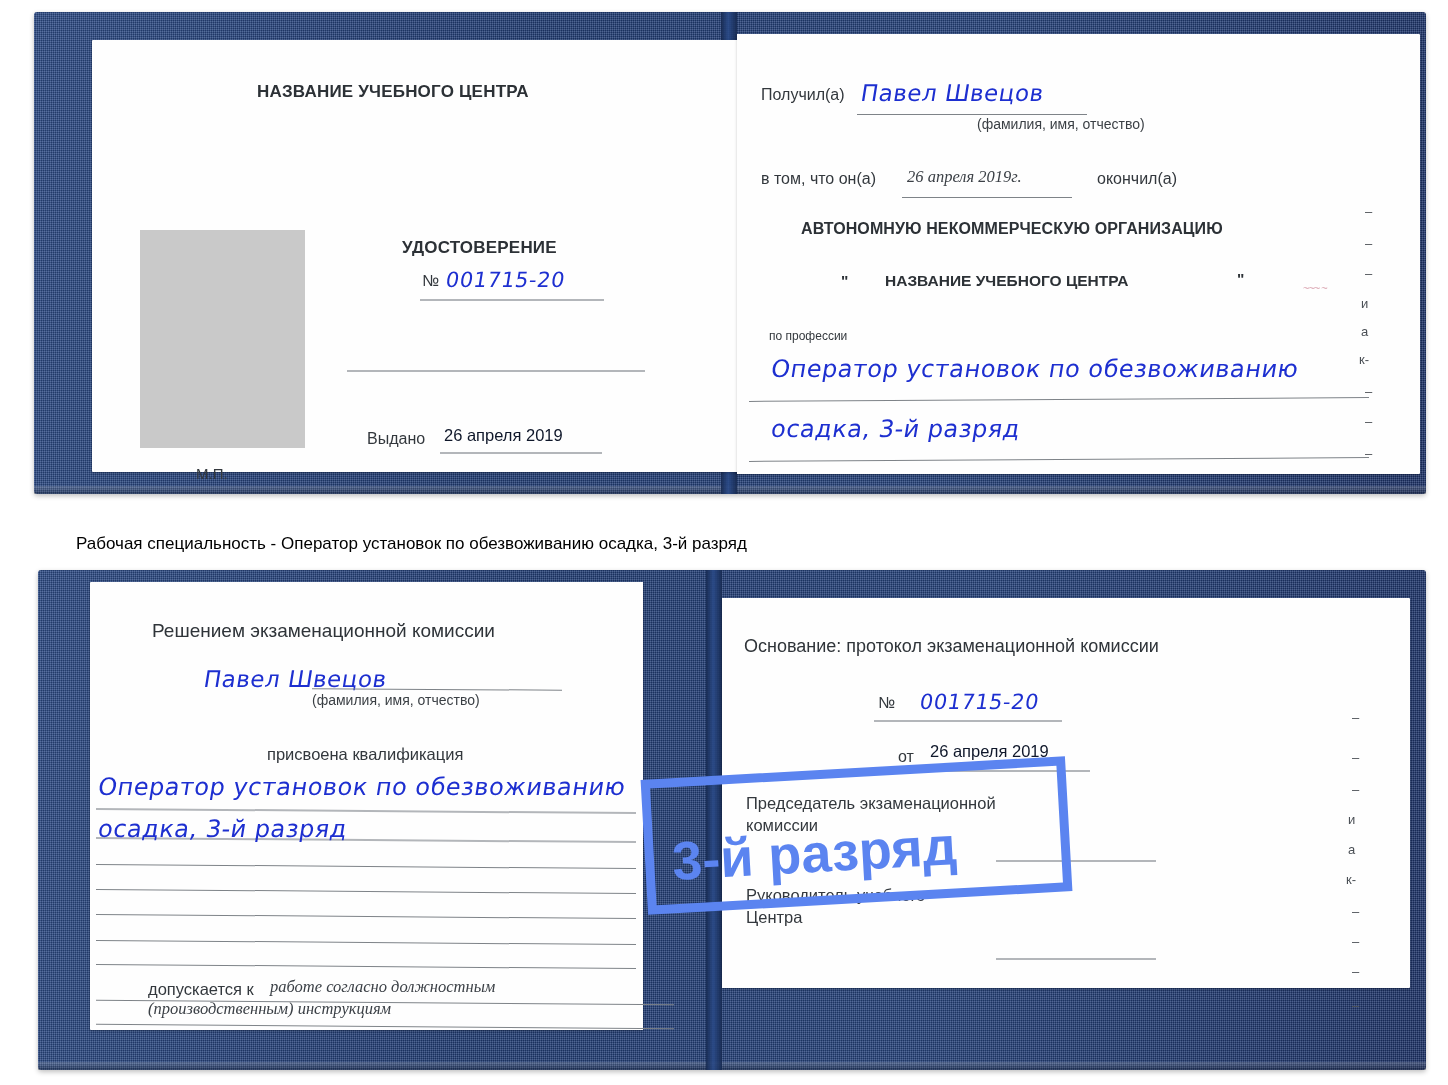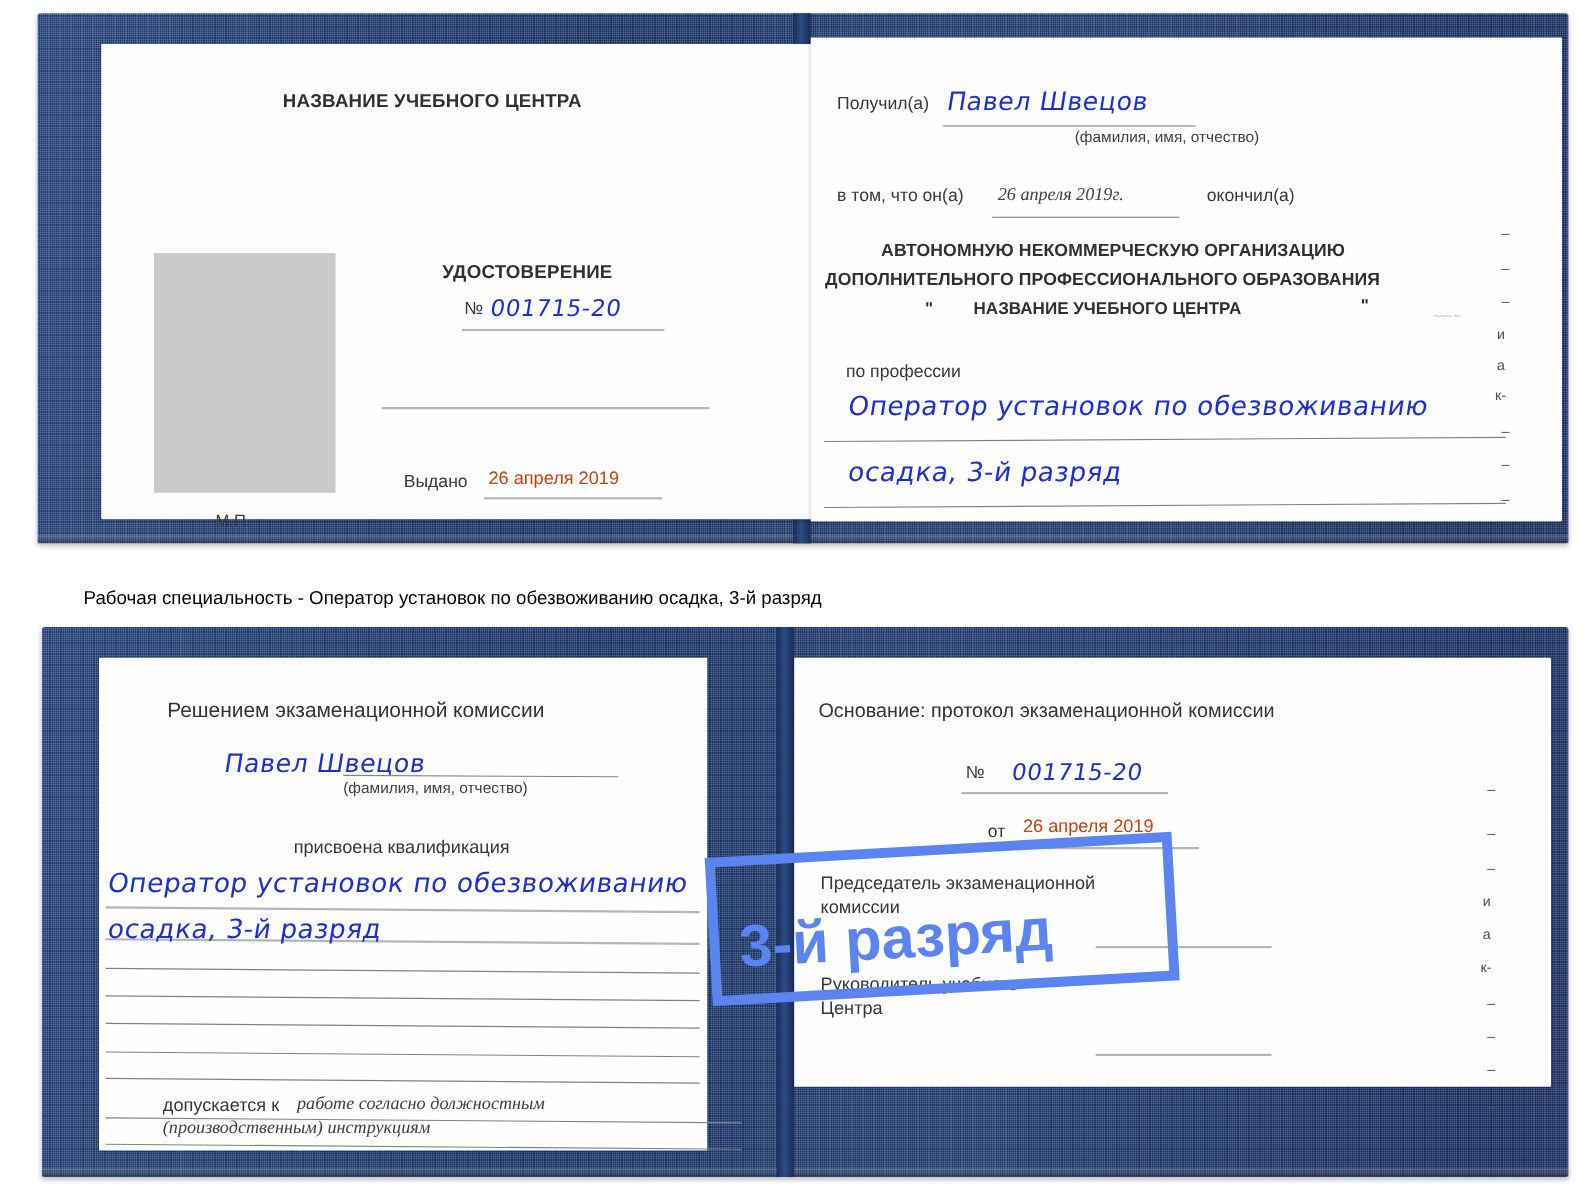--- a/index.html
+++ b/index.html
@@ -44,21 +44,21 @@
   .body-txt{font-size:16px;color:#33383d;}
   .small-txt{font-size:14px;color:#3a3f44;}
   .caps{font-size:16px;font-weight:bold;color:#2c3136;letter-spacing:.1px;}
   .caps-sm{font-size:15.5px;font-weight:bold;color:#2c3136;}
   .serif-it{font-family:"Liberation Serif","DejaVu Serif",serif;font-style:italic;font-size:16.5px;color:#3b4046;}
   .hand{
     font-family:"DejaVu Sans","Liberation Sans",sans-serif;
     color:#1d2fd0;font-size:21px;letter-spacing:.5px;
     transform:skewX(-9deg);transform-origin:left bottom;
   }
-  .grayval{font-size:16.5px;color:#c2410c;}
+  .grayval{font-size:16.5px;color:#0f172a;}
 
   .rule{position:absolute;height:2px;background:#b3b6ba;}
   .rule.thin{height:1px;background:#7e8388;}
 
   .photo-box{position:absolute;background:#c9c9c9;}
 
   
   .margin-mark{position:absolute;font-size:13px;color:#4a4f55;}
 
   .smudge{position:absolute;color:#d8a0ad;font-size:11px;letter-spacing:-1px;}
@@ -119,26 +119,25 @@
       <div class="t hand" style="left:122px;top:46px;font-size:23px;">Павел Швецов</div>
       <div class="rule thin" style="left:120px;top:80px;width:230px;"></div>
       <div class="t small-txt" style="left:240px;top:82px;">(фамилия, имя, отчество)</div>
 
       <div class="t body-txt" style="left:24px;top:136px;">в том, что он(а)</div>
       <div class="t serif-it" style="left:170px;top:134px;">26 апреля 2019г.</div>
       <div class="rule thin" style="left:165px;top:163px;width:170px;"></div>
       <div class="t body-txt" style="left:360px;top:136px;">окончил(а)</div>
 
       <div class="t caps" style="left:64px;top:186px;">АВТОНОМНУЮ НЕКОММЕРЧЕСКУЮ ОРГАНИЗАЦИЮ</div>
-      <div class="t caps" style="left:13px;top:212px;">ДОПОЛНИТЕЛЬНОГО ПРОФЕССИОНАЛЬНОГО ОБРАЗОВАНИЯ</div>
       <div class="t caps-sm" style="left:104px;top:238px;">"</div>
       <div class="t caps-sm" style="left:148px;top:238px;">НАЗВАНИЕ УЧЕБНОГО ЦЕНТРА</div>
       <div class="t caps-sm" style="left:500px;top:236px;">"</div>
 
-      <div class="t body-txt" style="left:32px;top:296px;font-size:16px;">по профессии</div>
+      <div class="t body-txt" style="left:32px;top:296px;font-size:12px;">по профессии</div>
 
       <div class="t hand" style="left:32px;top:322px;font-size:24px;">Оператор установок по обезвоживанию</div>
       <div class="rule thin" style="left:12px;top:365px;width:620px;transform:rotate(-.35deg);"></div>
 
       <div class="t hand" style="left:32px;top:382px;font-size:24px;">осадка, 3-й разряд</div>
       <div class="rule thin" style="left:12px;top:425px;width:620px;transform:rotate(-.35deg);"></div>
 
       <div class="smudge" style="left:566px;top:248px;">~~~ ~</div>
 
       <div>
@@ -154,21 +153,21 @@
       </div>
     </div>
   </div>
 
   <div class="caption" style="left:76px;top:534px;">Рабочая специальность - Оператор установок по обезвоживанию осадка, 3-й разряд</div>
 
   <div class="book" style="left:38px;top:570px;width:1388px;height:500px;">
     <div class="cover"></div>
     <div class="spine" style="left:668px;width:16px;"></div>
 
-    <div class="page left" style="left:52px;top:28px;width:525px;height:448px;">
+    <div class="page left" style="left:52px;top:12px;width:525px;height:448px;">
 
       <div class="t" style="left:62px;top:38px;font-size:19px;color:#2f3439;">Решением экзаменационной комиссии</div>
 
       <div class="t hand" style="left:112px;top:84px;font-size:23px;">Павел Швецов</div>
       <div class="rule thin" style="left:222px;top:107px;width:250px;transform:rotate(.3deg);"></div>
       <div class="t small-txt" style="left:222px;top:110px;">(фамилия, имя, отчество)</div>
 
       <div class="t" style="left:177px;top:163px;font-size:16.5px;">присвоена квалификация</div>
 
       <div class="t hand" style="left:6px;top:192px;font-size:24px;">Оператор установок по обезвоживанию</div>

